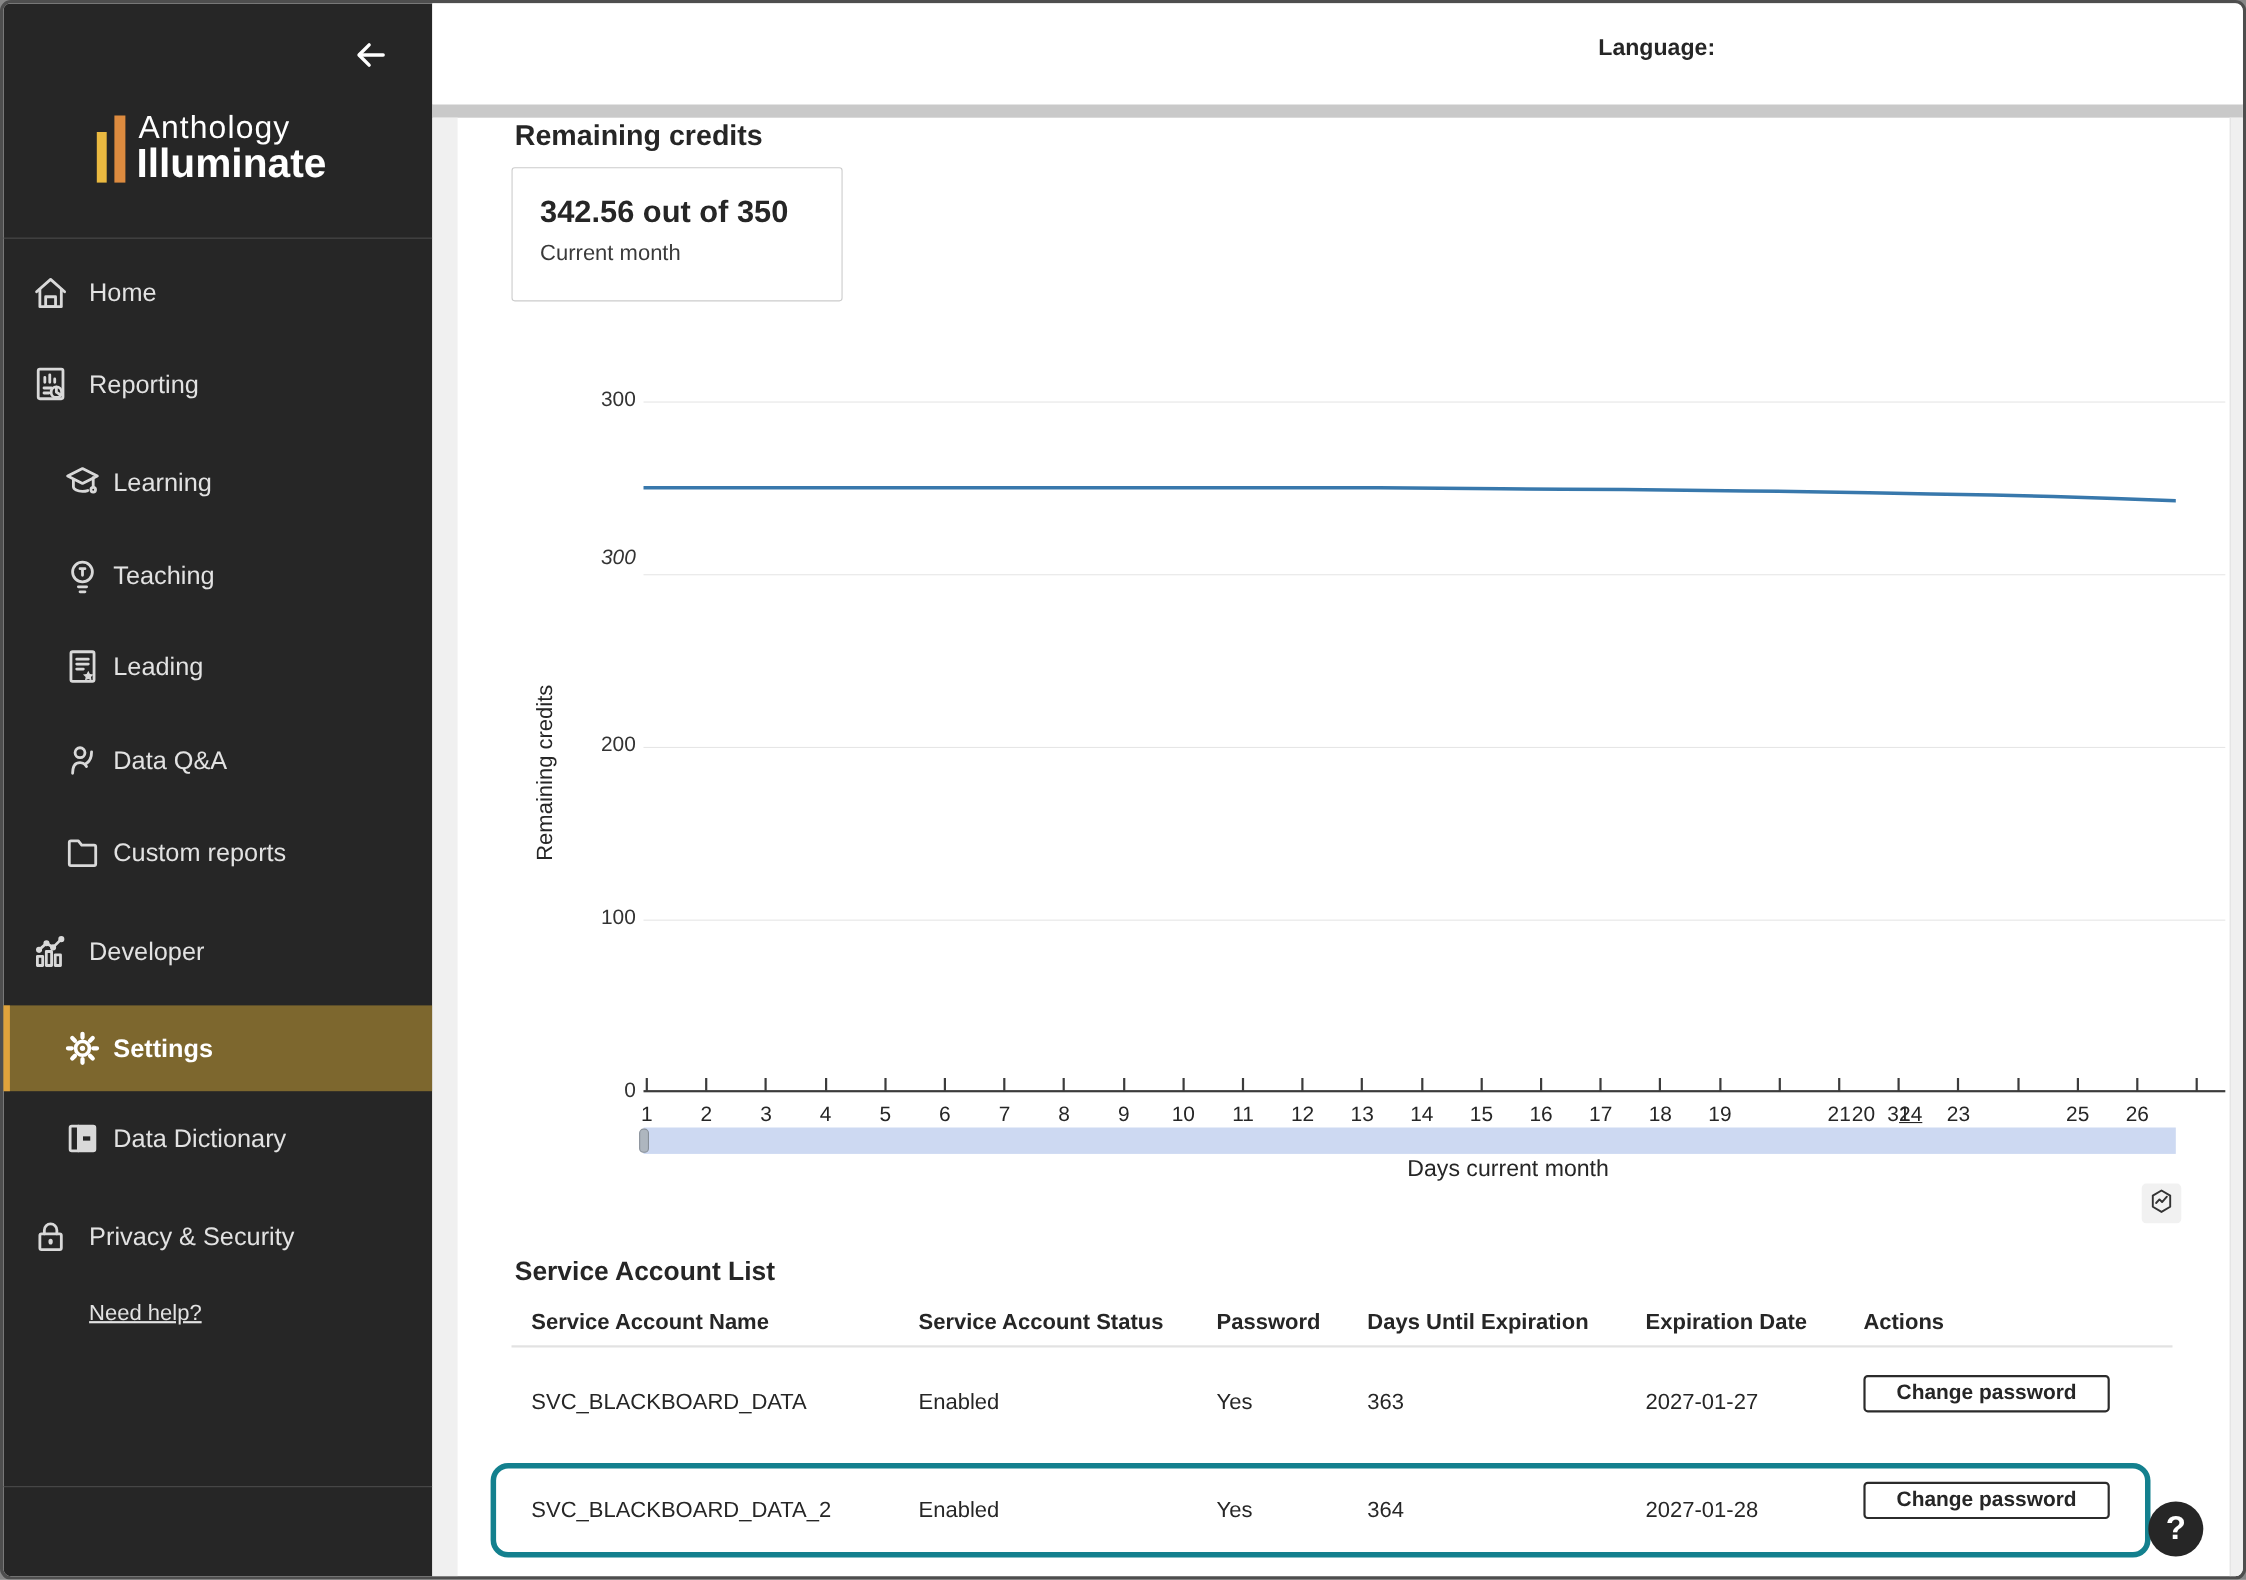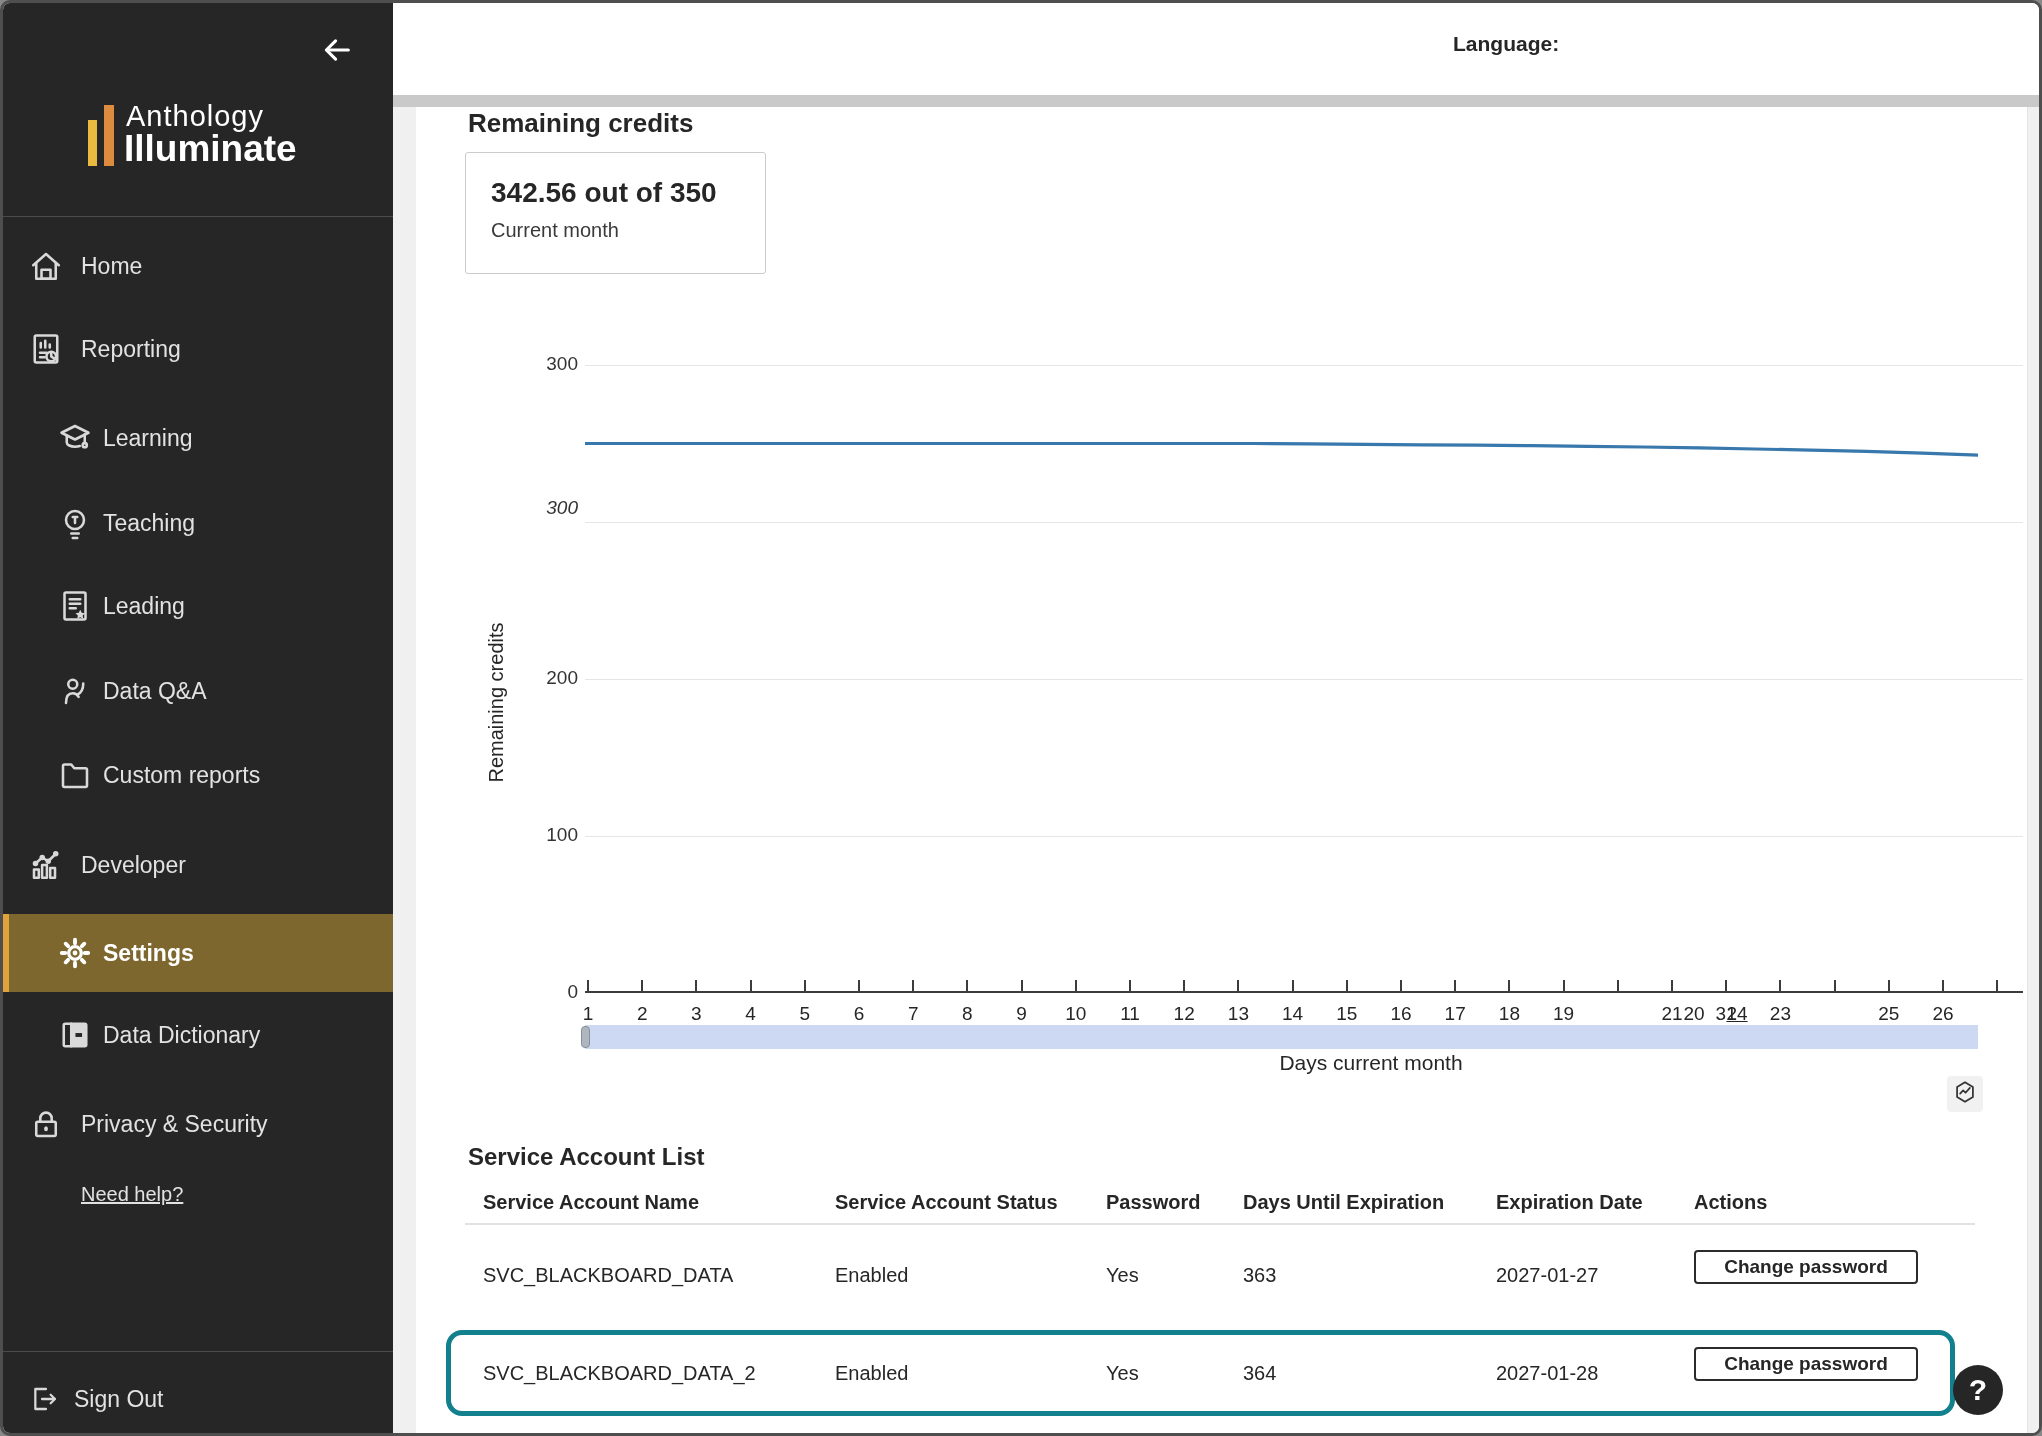--- a/index.html
+++ b/index.html
@@ -204,30 +204,20 @@
               <path d="M8.2 10.5V8.2a3.8 3.8 0 0 1 7.6 0v2.3"></path>
               <rect x="5.5" y="10.5" width="13" height="9.5" rx="1"></rect>
               <ellipse cx="12" cy="15.2" rx="1.3" ry="1.7" fill="currentColor" stroke="none"></ellipse>
             </svg>
           </span>
           <span class="lbl">Privacy &amp; Security</span>
         </div>
       </nav>
     <a class="need-help">Need help?</a>
     <div class="side-divider" style="top:1348px"></div>
-    <div class="side-signout">
-      <span class="ico">
-          <svg viewBox="0 0 24 24" fill="none" stroke="currentColor" stroke-width="1.7" stroke-linecap="round" stroke-linejoin="round">
-            <path d="M13.5 4.5H5.5v15h8"></path>
-            <path d="M10.5 12H20"></path>
-            <path d="M17 8.8L20.2 12L17 15.2"></path>
-          </svg>
-        </span>
-      <span class="lbl">Sign Out</span>
-    </div>
   </aside>
 
   <header class="topbar">
     <span class="lang-label">Language:</span>
 
   </header>
   <div class="top-strip"></div>
   <div class="gutter"></div>
   <div class="vscroll"></div>
 

